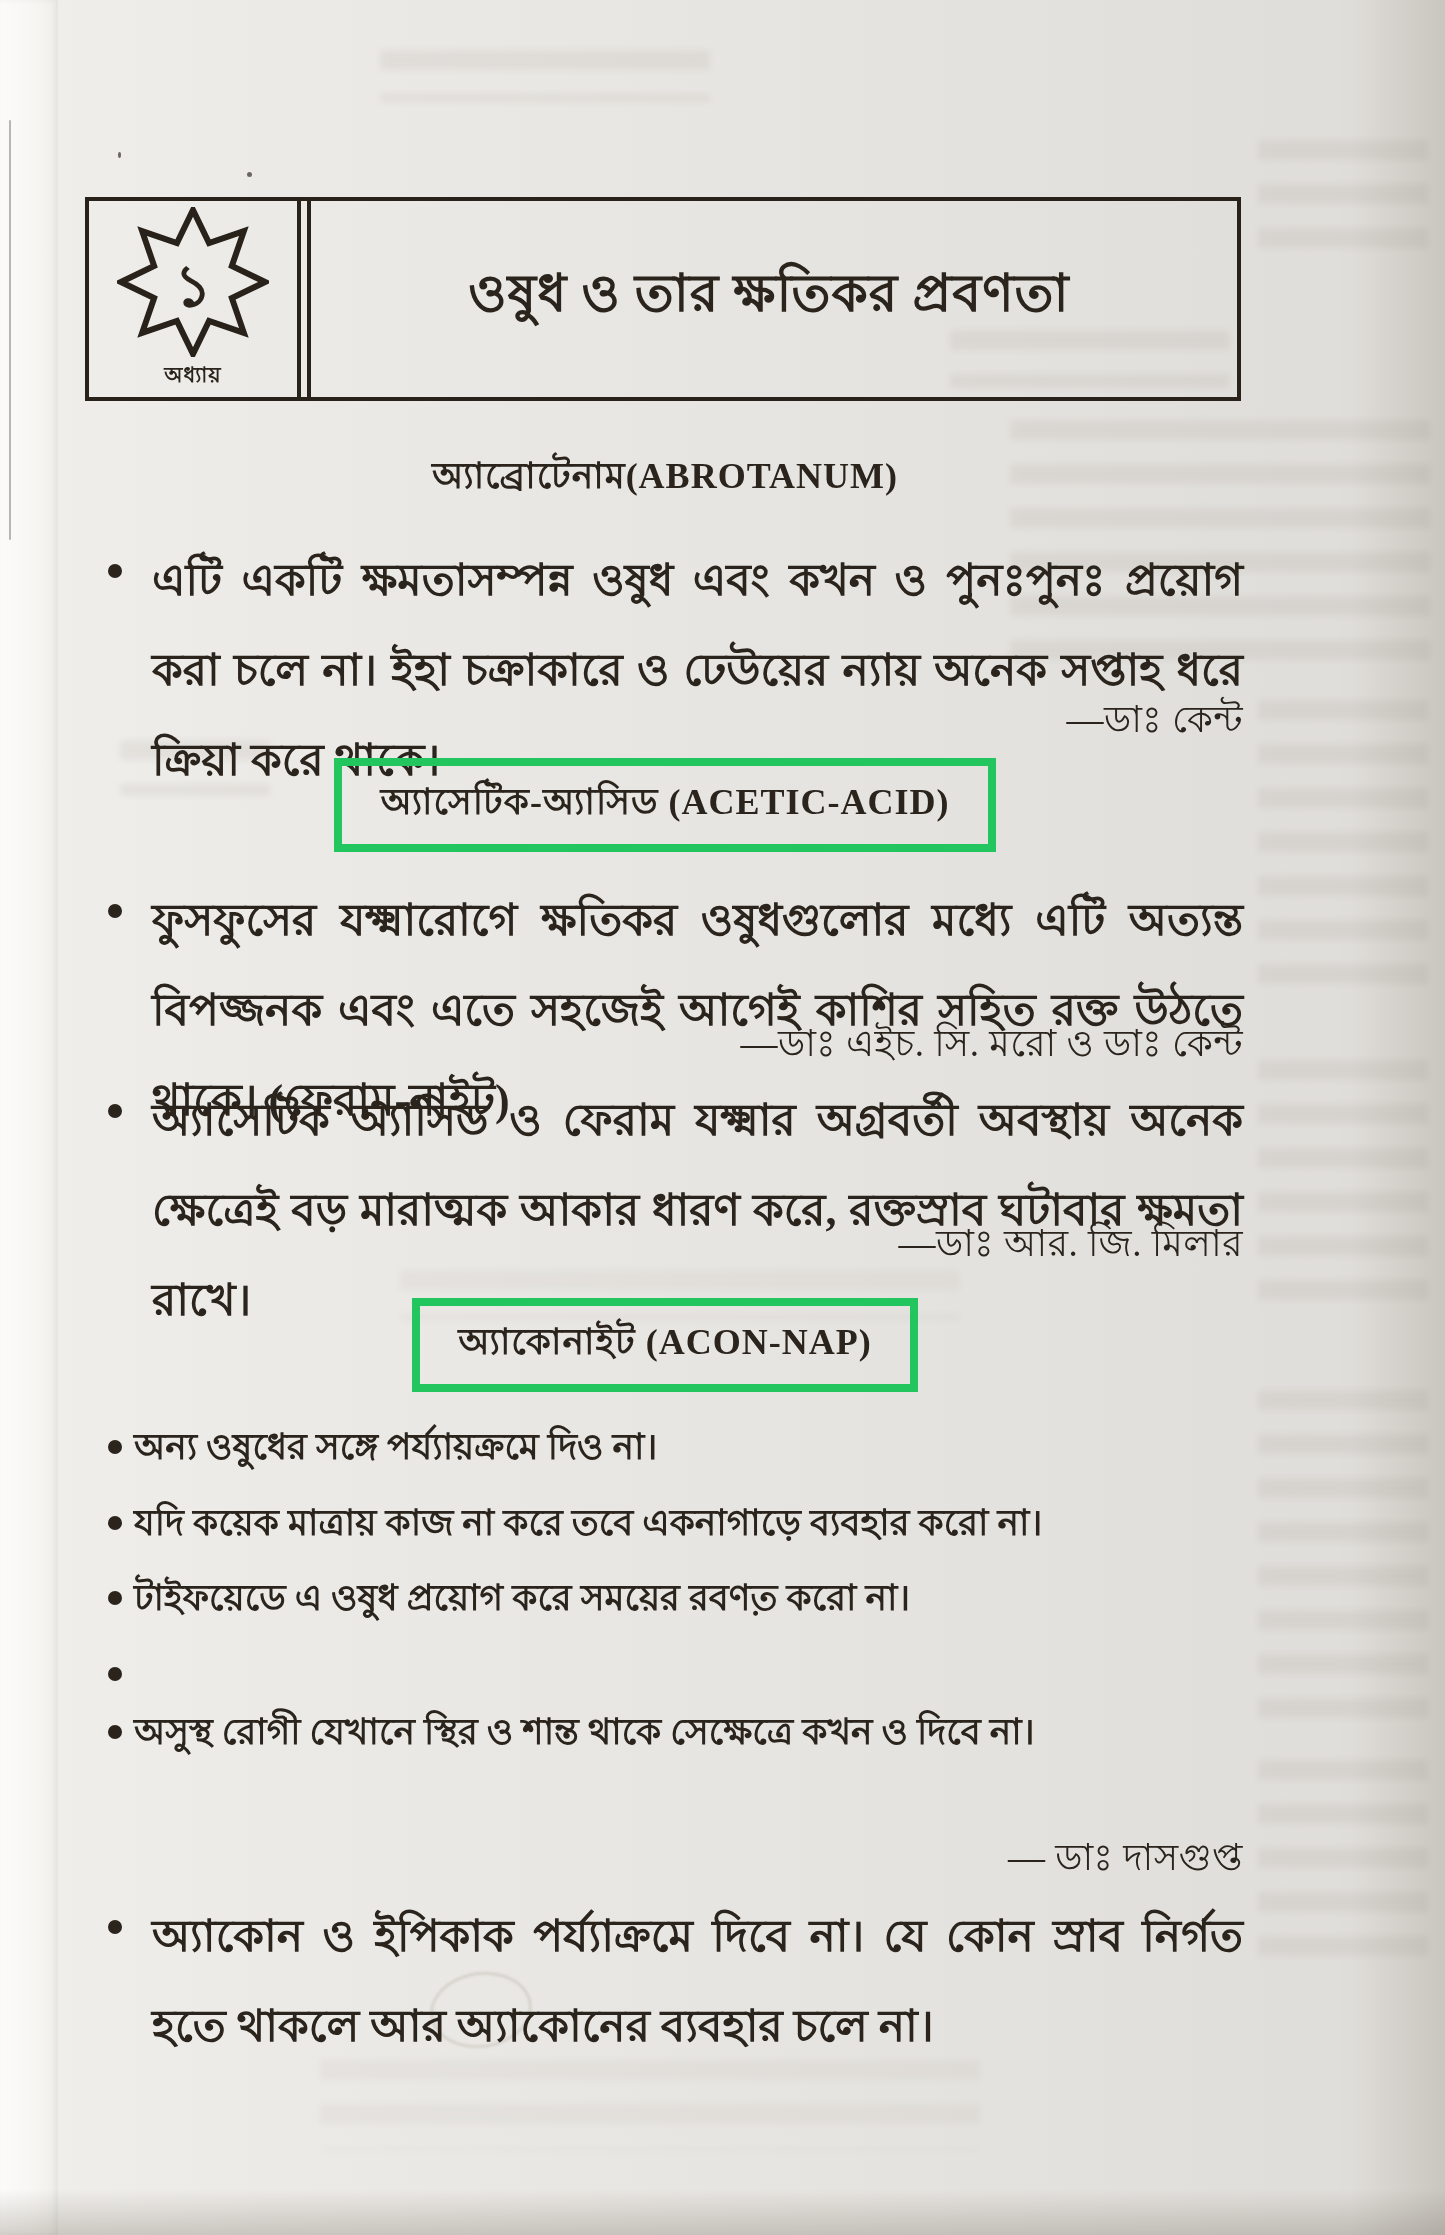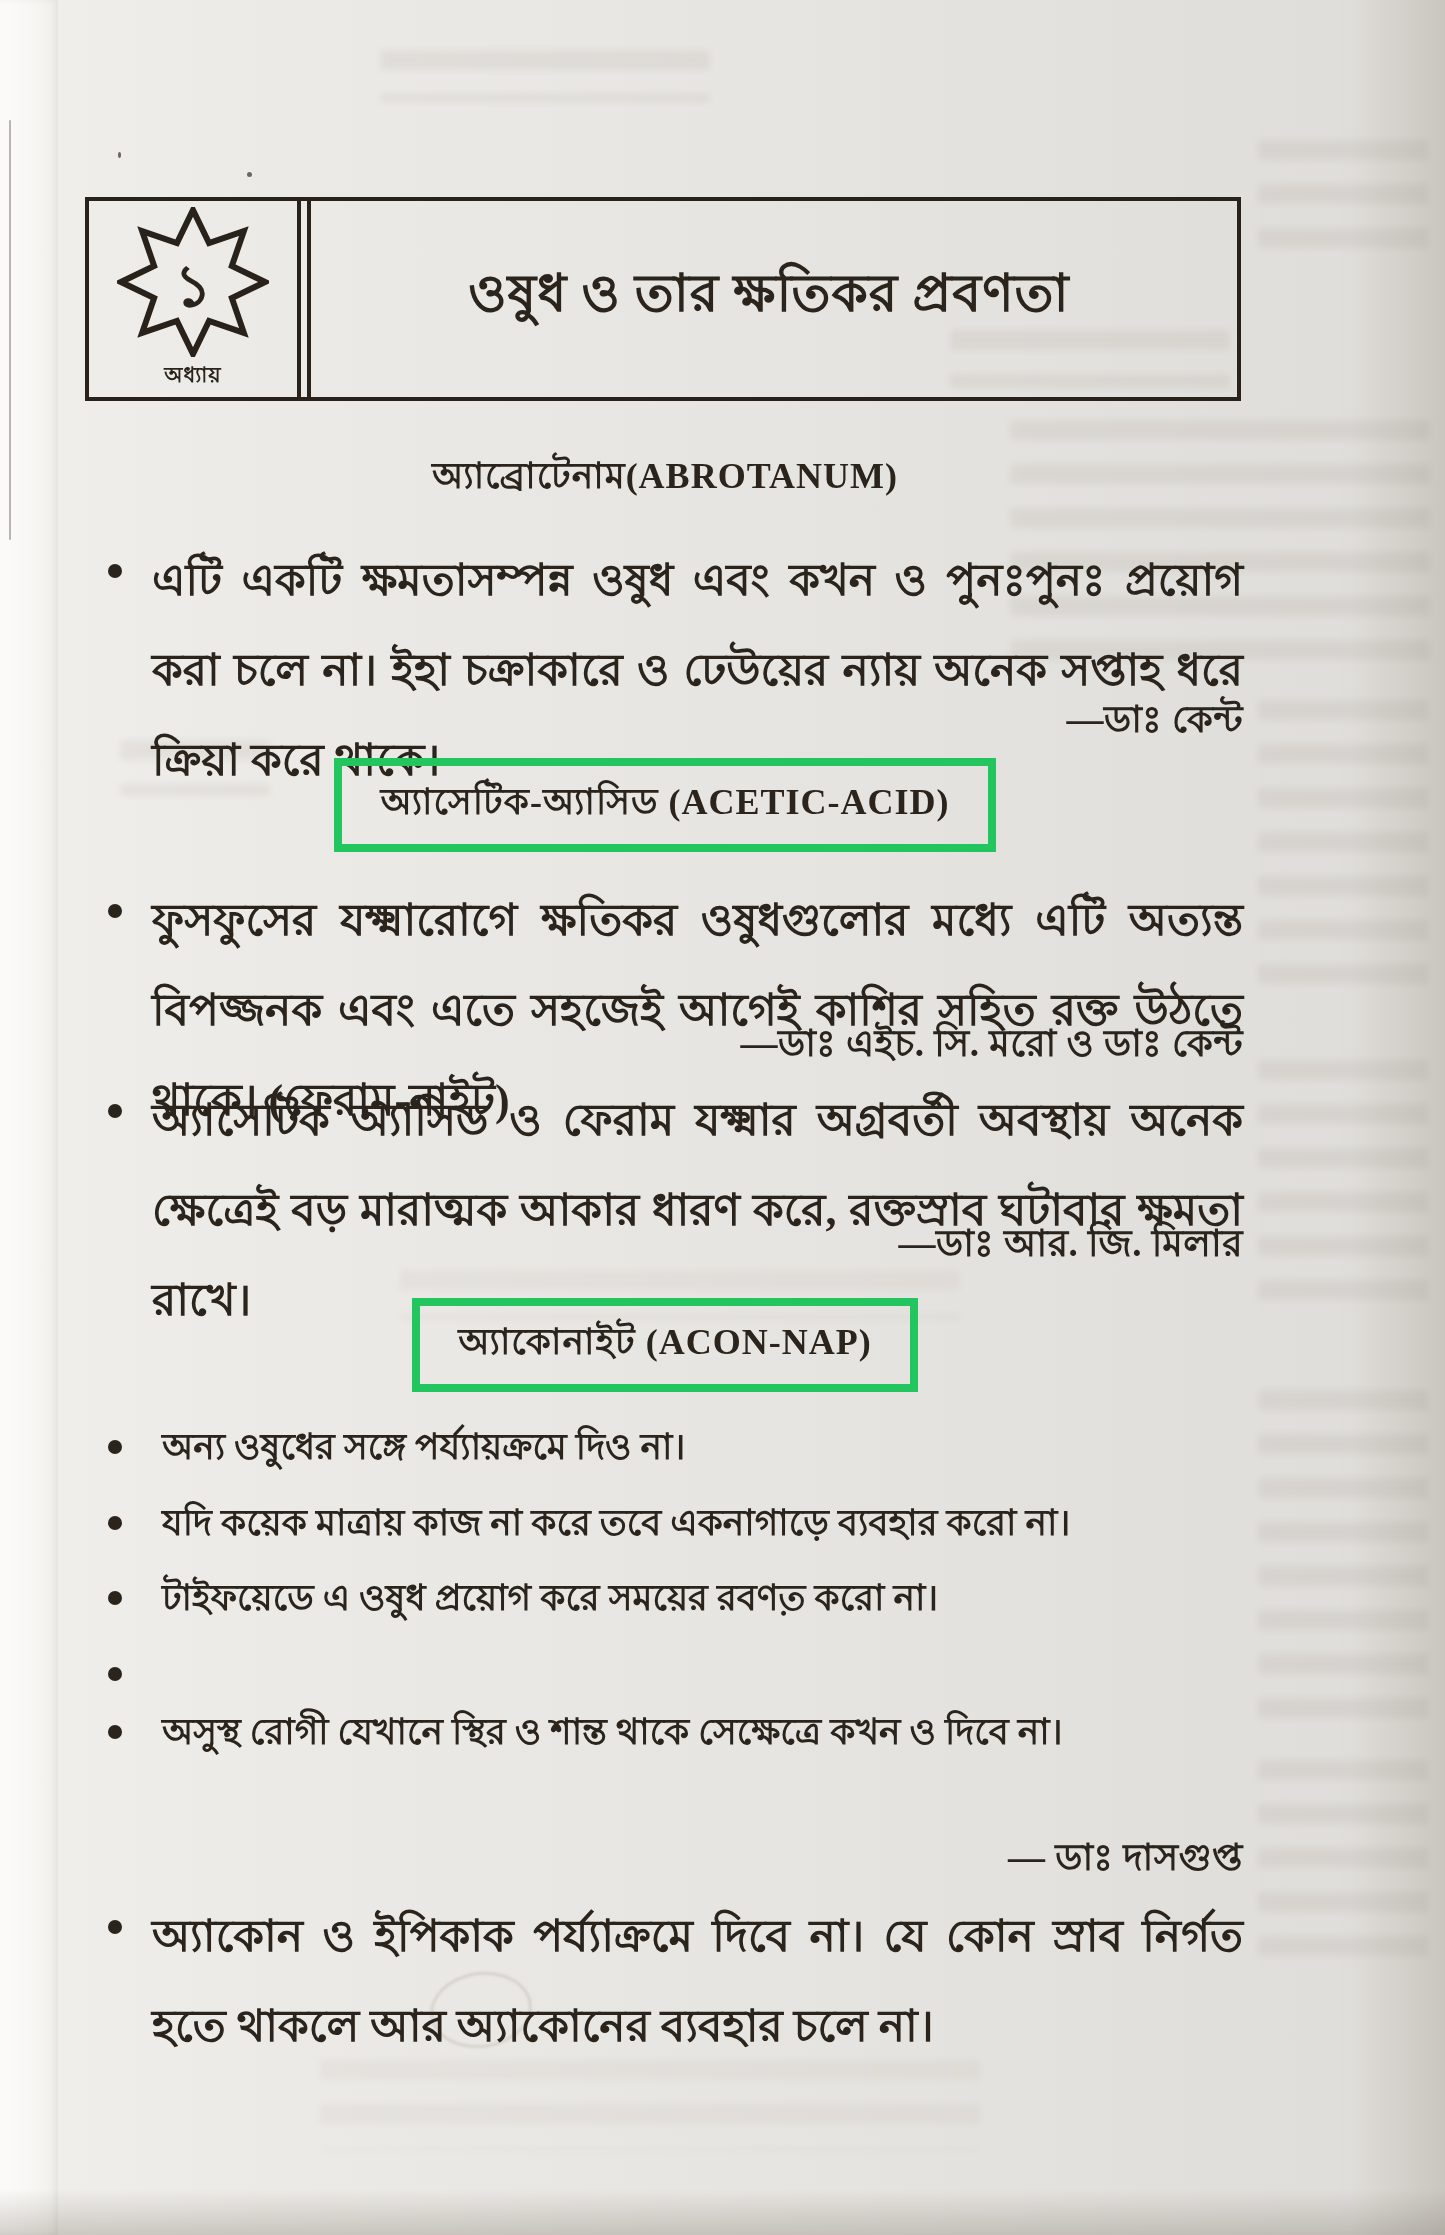--- a/index.html
+++ b/index.html
@@ -73,27 +73,27 @@
     font-size:44px;font-weight:600;line-height:2.05;text-align:justify;
   }
   .dot{
     flex:0 0 auto;width:14px;height:14px;border-radius:50%;
     background:#2a241d;margin-top:28px;
   }
   .para .txt{flex:1;}
 
   .attribution{
     position:absolute;left:108px;width:1135px;text-align:right;
-    font-size:37px;font-weight:bold;letter-spacing:.5px;
+    font-size:37px;font-weight:normal;letter-spacing:.5px;
   }
 
   
   .acon-list{position:absolute;left:108px;top:1424px;width:1135px;margin:0;padding:0;list-style:none;}
   .acon-list li{
-    display:flex;gap:40px;align-items:flex-start;
+    display:flex;gap:12px;align-items:flex-start;
     font-size:36px;font-weight:600;line-height:1.32;margin-bottom:28px;
   }
   .acon-list li .dot{margin-top:16px;}
 
   
   .ghost{
     position:absolute;border-radius:4px;pointer-events:none;
     background-image:repeating-linear-gradient(to bottom, rgba(118,110,97,.55) 0 20px, rgba(118,110,97,0) 20px 44px);
     filter:blur(3px);opacity:.16;
   }

